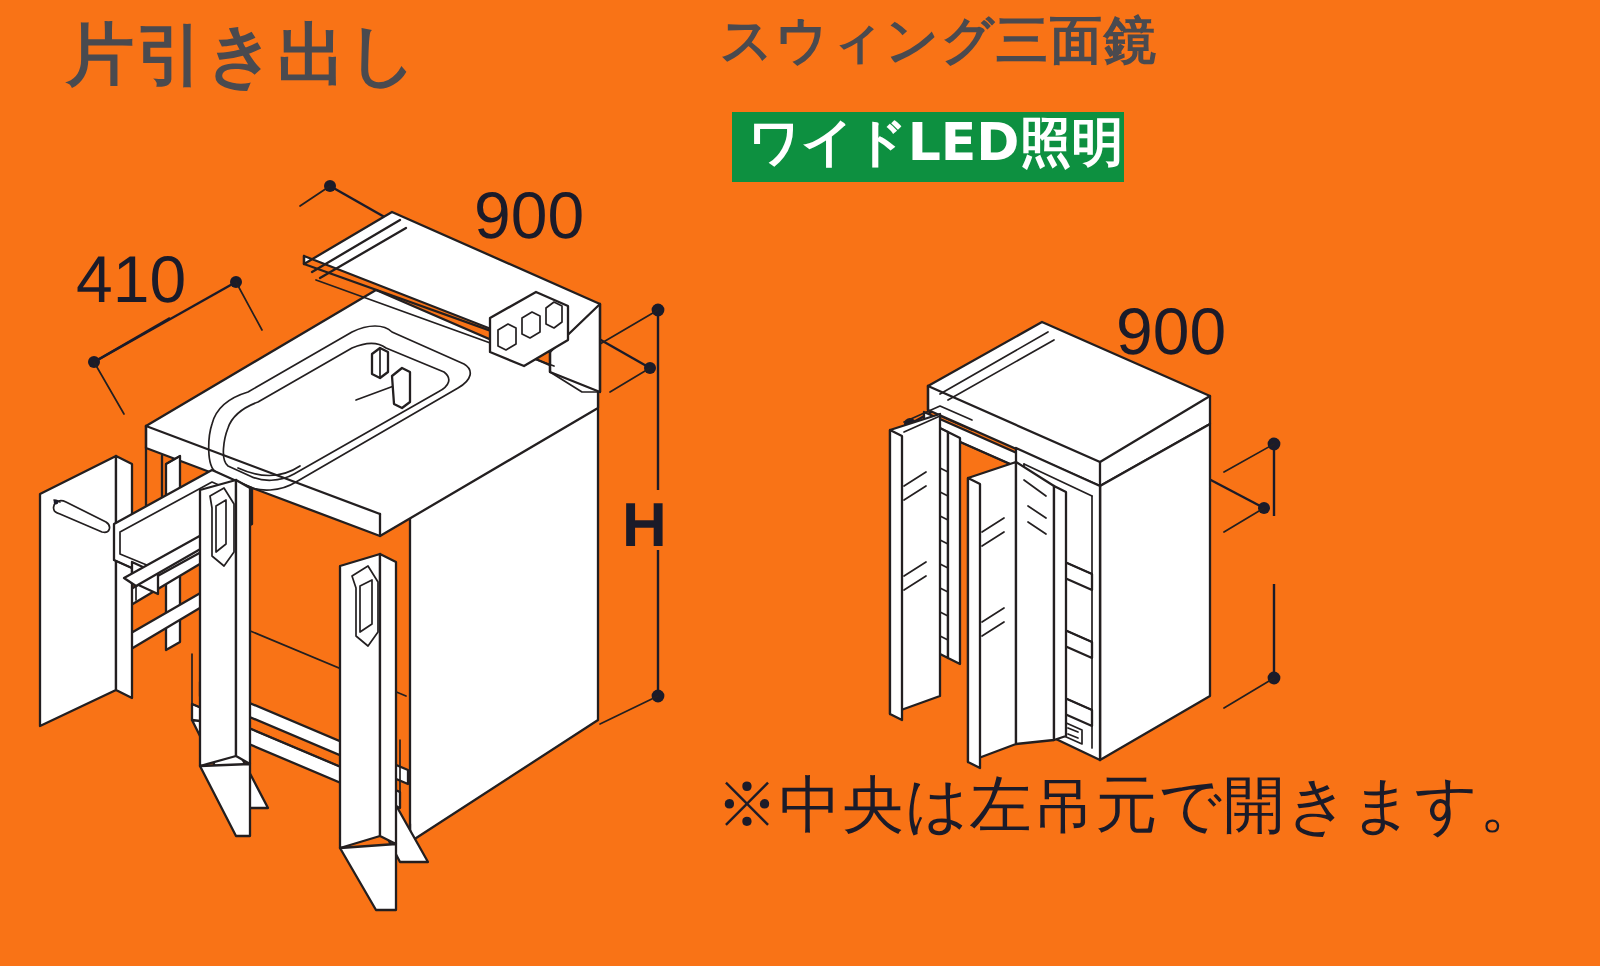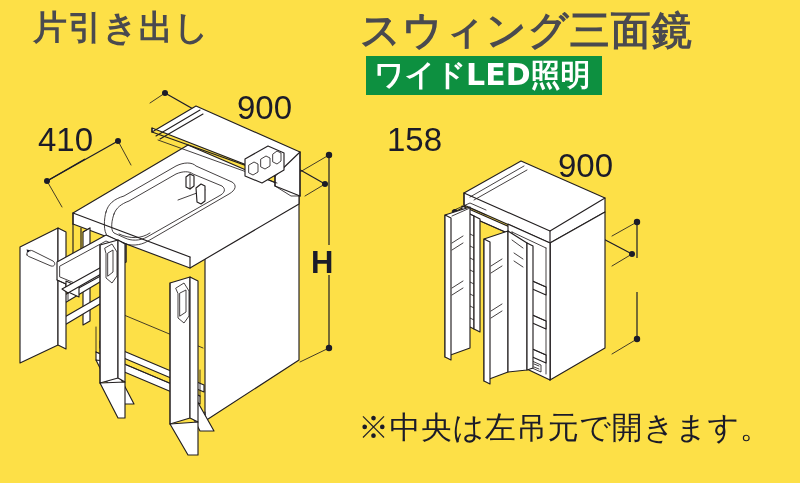--- a/index.html
+++ b/index.html
@@ -2,35 +2,35 @@
 <html lang="ja"><head>
 <meta charset="utf-8">
 <title>洗面化粧台 寸法図</title>
 <style>
   html,body{margin:0;padding:0;background:#ffffff;}
   body{
     width:800px;height:483px;overflow:hidden;
     font-family:"Liberation Sans","DejaVu Sans",sans-serif;
     color:#231f20;position:relative;
   }
-  #sheet{position:relative;width:800px;height:483px;background:#fde047;}
+  #sheet{position:relative;width:800px;height:483px;background:#f97316;}
 
   
   .title{
     position:absolute;font-weight:bold;color:#4a4a4f;
     letter-spacing:1px;white-space:nowrap;
     font-family:"DejaVu Sans","Liberation Sans",sans-serif;
   }
   #title-left{left:33px;top:5px;font-size:34px;}
-  #title-right{left:360px;top:3px;font-size:40px;}
+  #title-right{left:360px;top:3px;font-size:26px;}
 
   .badge{
     position:absolute;background:#0d9040;color:#ffffff;
-    font-weight:bold;font-size:30px;letter-spacing:0px;
-    padding:2px 11px 4px 8px;white-space:nowrap;line-height:1.1;
+    font-weight:bold;font-size:26px;letter-spacing:0px;
+    padding:2px 0 4px 8px;white-space:nowrap;line-height:1.1;
     font-family:"DejaVu Sans","Liberation Sans",sans-serif;
   }
   #badge-led{left:366px;top:56px;}
 
   
   .dim{
     position:absolute;color:#1b1b29;white-space:nowrap;
     font-family:"Liberation Sans","DejaVu Sans",sans-serif;
     font-weight:400;
   }
@@ -39,21 +39,21 @@
 
   #dim-550{left:38px;top:121px;}
   #dim-900L{left:237px;top:89px;}
   #dim-H{left:311px;top:245px;}
   #dim-158{left:387px;top:121px;}
   #dim-900R{left:558px;top:147px;}
   #dim-770{left:624px;top:258px;}
 
   
   #note{
-    position:absolute;left:358px;top:407px;font-size:31px;
+    position:absolute;left:358px;top:382px;font-size:31px;
     color:#1b1b29;white-space:nowrap;letter-spacing:0.5px;
     font-family:Liberation Serif, serif;
   }
 
   
   .draw{position:absolute;left:0;top:0;}
   svg{display:block;}
   .ln{fill:none;stroke:#231f20;stroke-width:1.15;
       stroke-linejoin:round;stroke-linecap:round;}
   .ln-t{fill:none;stroke:#231f20;stroke-width:0.85;
@@ -327,20 +327,19 @@
   <div class="title" id="title-right">スウィング三面鏡</div>
 
   <div class="badge" id="badge-led">ワイドLED照明</div>
 
   <div class="dim dim-lg" id="dim-550">410</div>
 
   <div class="dim dim-lg" id="dim-900L">900</div>
 
   <div class="dim dim-h" id="dim-H">H</div>
 
-  <div class="dim dim-lg" id="dim-158">158</div>
 
   <div class="dim dim-lg" id="dim-900R">900</div>
 
 
   <div id="note">※中央は左吊元で開きます。</div>
 
 </div>
 
 </body></html>

